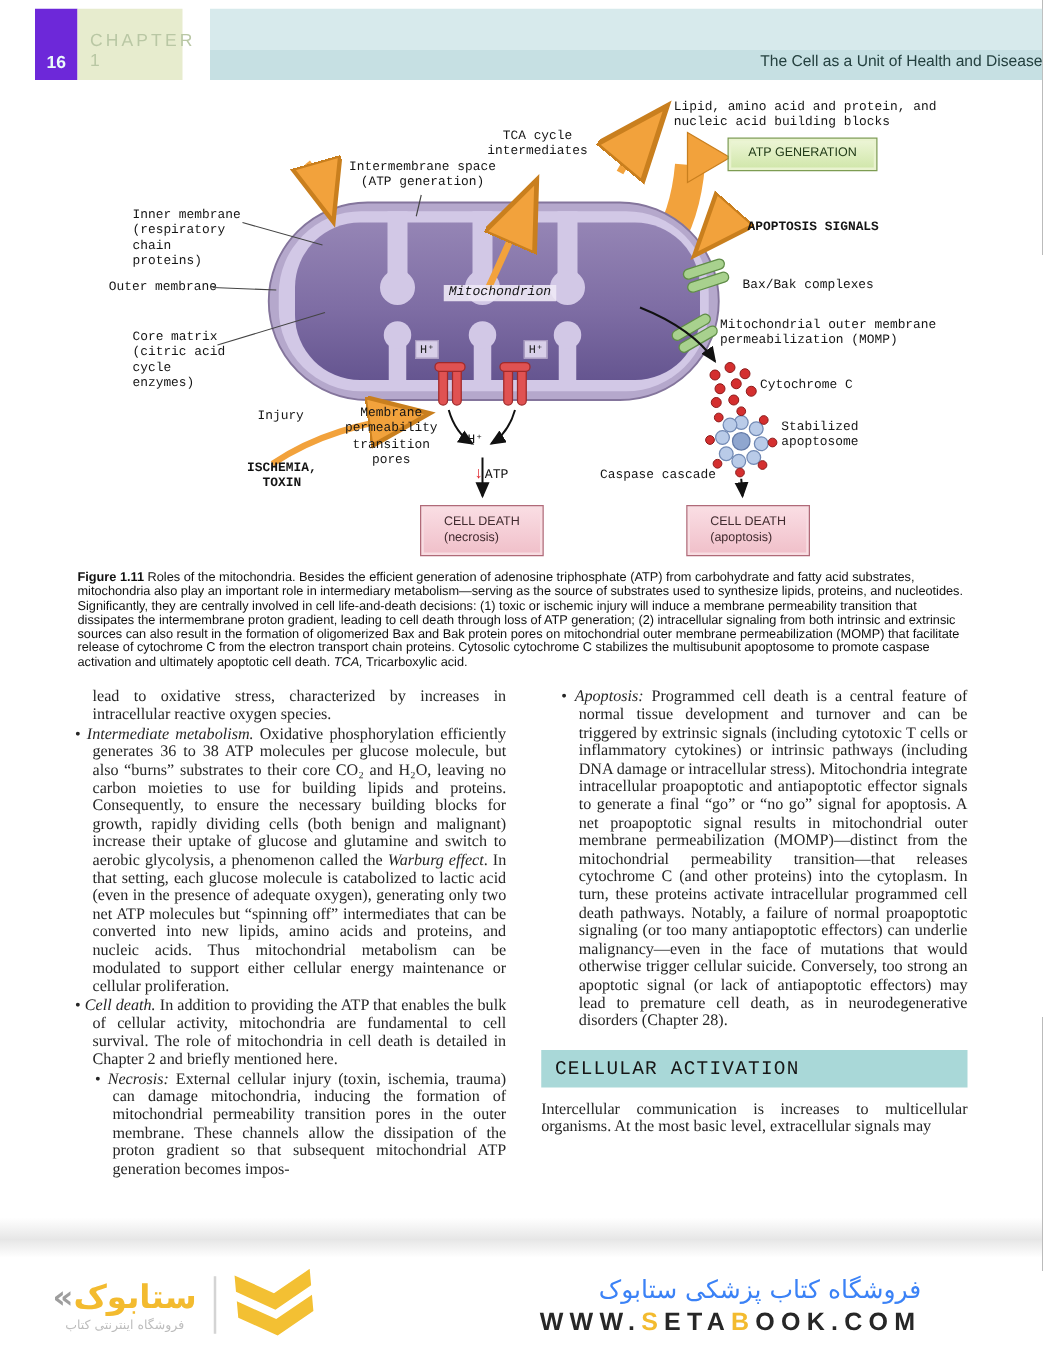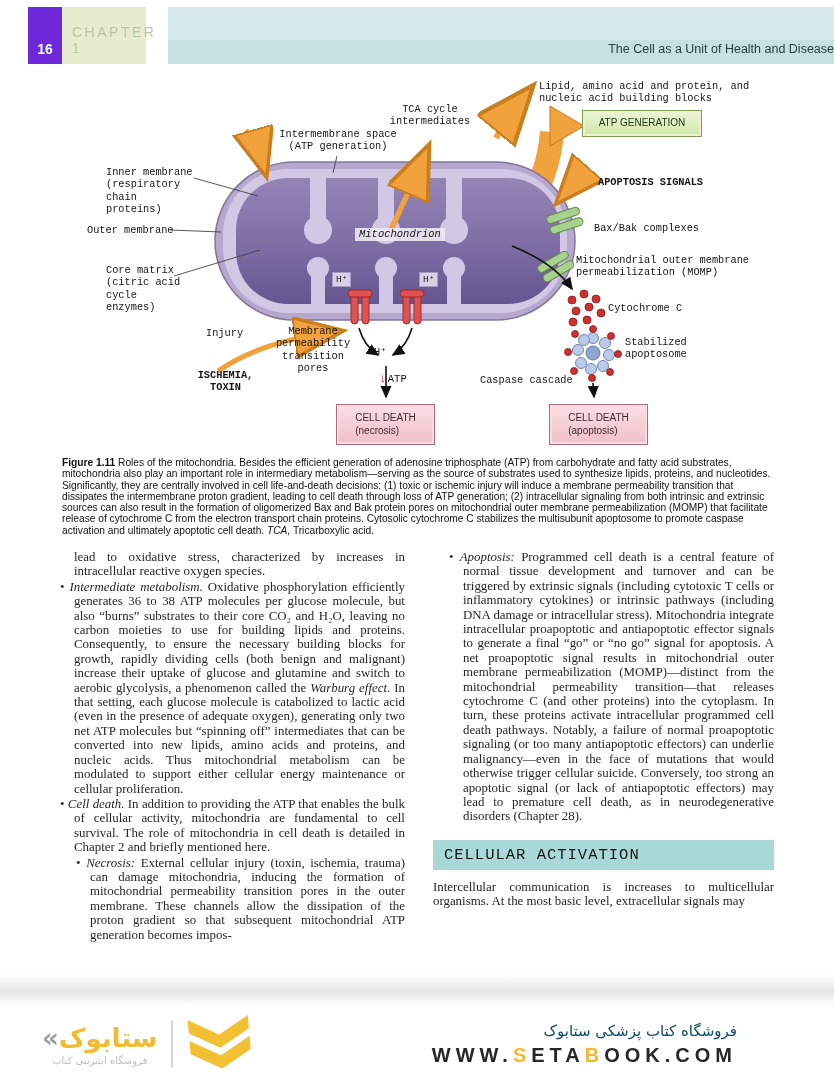--- a/index.html
+++ b/index.html
@@ -53,21 +53,21 @@
   .footer{position:absolute;left:0;top:1012px;width:779px;height:64px;display:flex;
         align-items:center;justify-content:space-between;padding:0 42px;box-sizing:border-box;gap:29px;}
   .f-left{display:flex;align-items:center;gap:14px;}
   .logo-stack{text-align:center;}
   .logo-word{font-family:"DejaVu Sans",sans-serif;font-size:26px;font-weight:bold;line-height:30px;}
   .logo-word .mk{color:#9e9e9e;font-weight:bold;}
   .logo-word .wd{color:#f3bb2f;}
   .logo-sub{font-family:"DejaVu Sans",sans-serif;font-size:10px;color:#bdbdbd;margin-top:2px;}
   .logo-sep{width:1.5px;height:46px;background:#d4d4d4;}
   .f-right{text-align:right;}
-  .store-line{font-family:"DejaVu Sans",sans-serif;font-size:15px;color:#0c4a6e;margin-bottom:4px;}
+  .store-line{font-family:"DejaVu Sans",sans-serif;font-size:20px;color:#3b82f6;margin-bottom:4px;}
   .url-line{font-size:20px;font-weight:bold;letter-spacing:5px;color:#272727;}
   .url-line .y{color:#f3bb2f;}
 </style>
 </head>
 <body>
 
 <div class="page">
 
   <div>
     <div class="hdr-band hdr-num">

